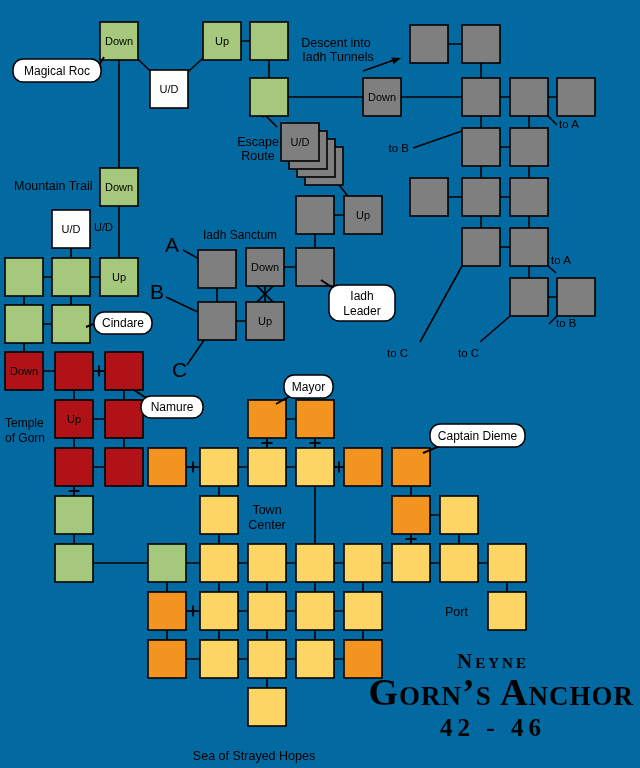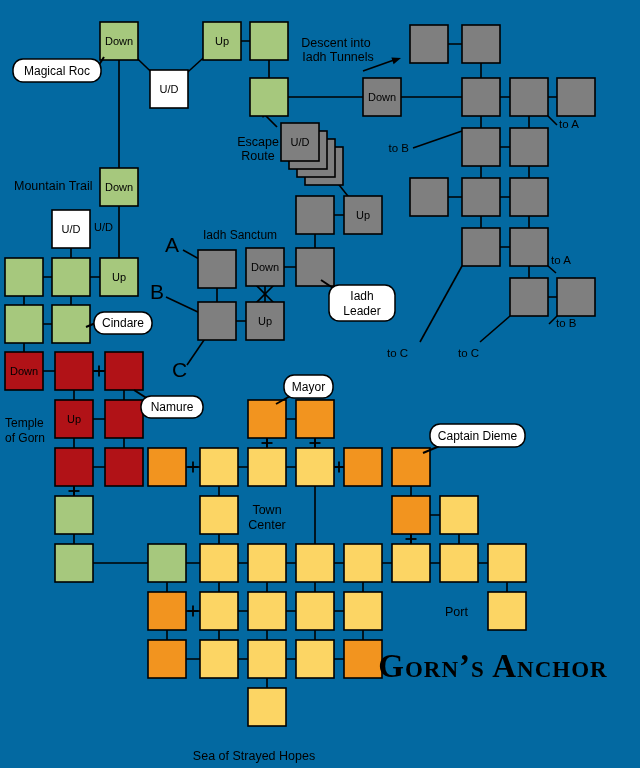--- a/index.html
+++ b/index.html
@@ -2,21 +2,21 @@
 <html><head>
 <meta charset="utf-8">
 <style>
   html,body{margin:0;padding:0;background:#ffffff;}
   .stage{position:relative;width:640px;height:768px;background:#0369a1;overflow:hidden;font-family:"Liberation Sans",sans-serif;}
   #map-svg{position:absolute;left:0;top:0;}
   #map-svg text{font-family:"Liberation Sans",sans-serif;fill:#000;}
   .title-block{position:absolute;left:352px;top:649px;width:282px;text-align:center;color:#000;
                font-family:"Liberation Serif",serif;font-weight:bold;}
   .title-region{font-size:21px;letter-spacing:3px;line-height:1.15;font-variant:small-caps;}
-  .title-name{font-size:33px;letter-spacing:1px;line-height:1.05;font-variant:small-caps;}
+  .title-name{font-size:38px;letter-spacing:1px;line-height:1.05;font-variant:small-caps;text-align:right;}
   .title-levels{font-size:25px;letter-spacing:5px;line-height:1.2;}
 </style>
 </head>
 <body>
 
 <div class="stage">
   <svg id="map-svg" width="640" height="768" viewBox="0 0 640 768">
       <line x1="119" y1="41" x2="169" y2="89" stroke="#000000" stroke-width="1.6"></line>
       <line x1="169" y1="89" x2="222" y2="41" stroke="#000000" stroke-width="1.6"></line>
       <line x1="222" y1="41" x2="269" y2="41" stroke="#000000" stroke-width="1.6"></line>
@@ -265,15 +265,17 @@
       <text x="387" y="357" text-anchor="start" font-size="11.5">to C</text>
       <text x="458" y="357" text-anchor="start" font-size="11.5">to C</text>
       <text x="5" y="427" text-anchor="start" font-size="12">Temple</text>
       <text x="5" y="442" text-anchor="start" font-size="12">of Gorn</text>
       <text x="267" y="514" text-anchor="middle" font-size="12.5">Town</text>
       <text x="267" y="529" text-anchor="middle" font-size="12.5">Center</text>
       <text x="445" y="616" text-anchor="start" font-size="12.5">Port</text>
       <text x="254" y="760" text-anchor="middle" font-size="12.5">Sea of Strayed Hopes</text>
     </svg>
   <div class="title-block">
+    <div class="title-region">Neyne</div>
     <div class="title-name">Gorn’s Anchor</div>
+    <div class="title-levels">42 - 46</div>
   </div>
 </div>
 
 </body></html>

